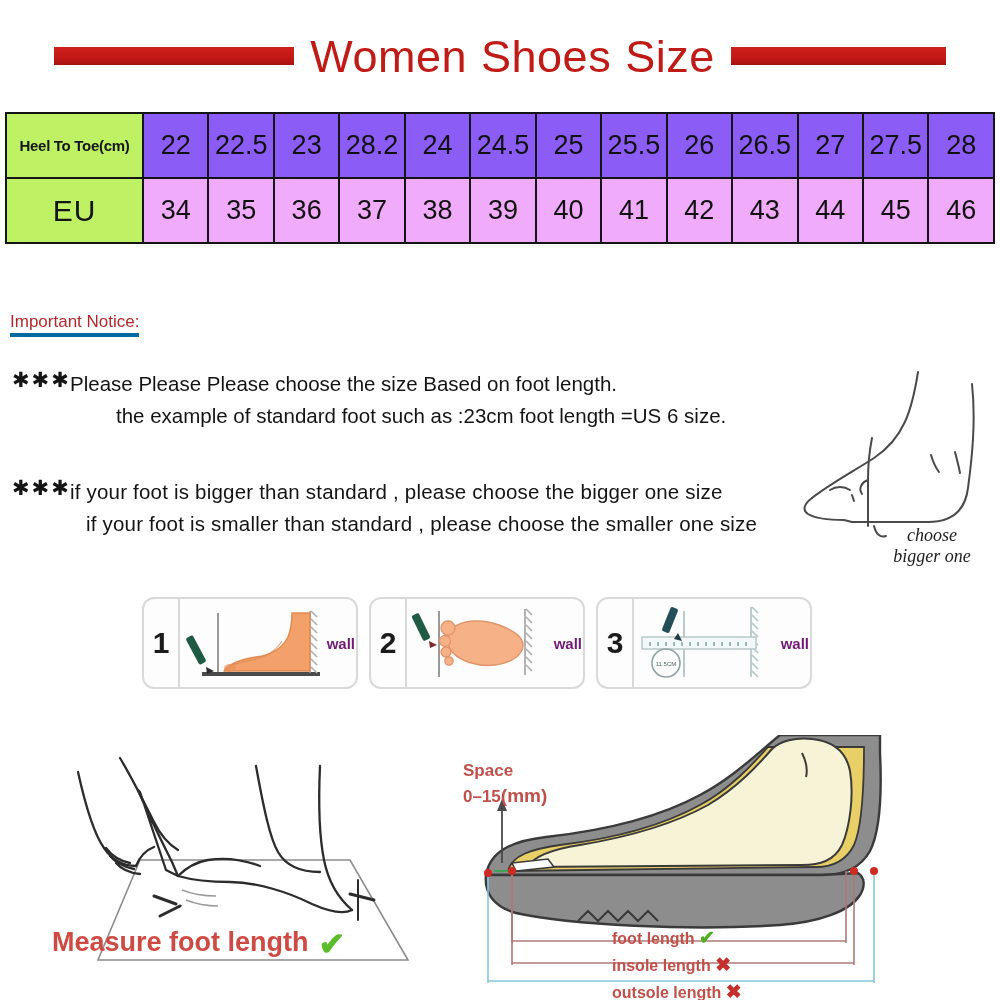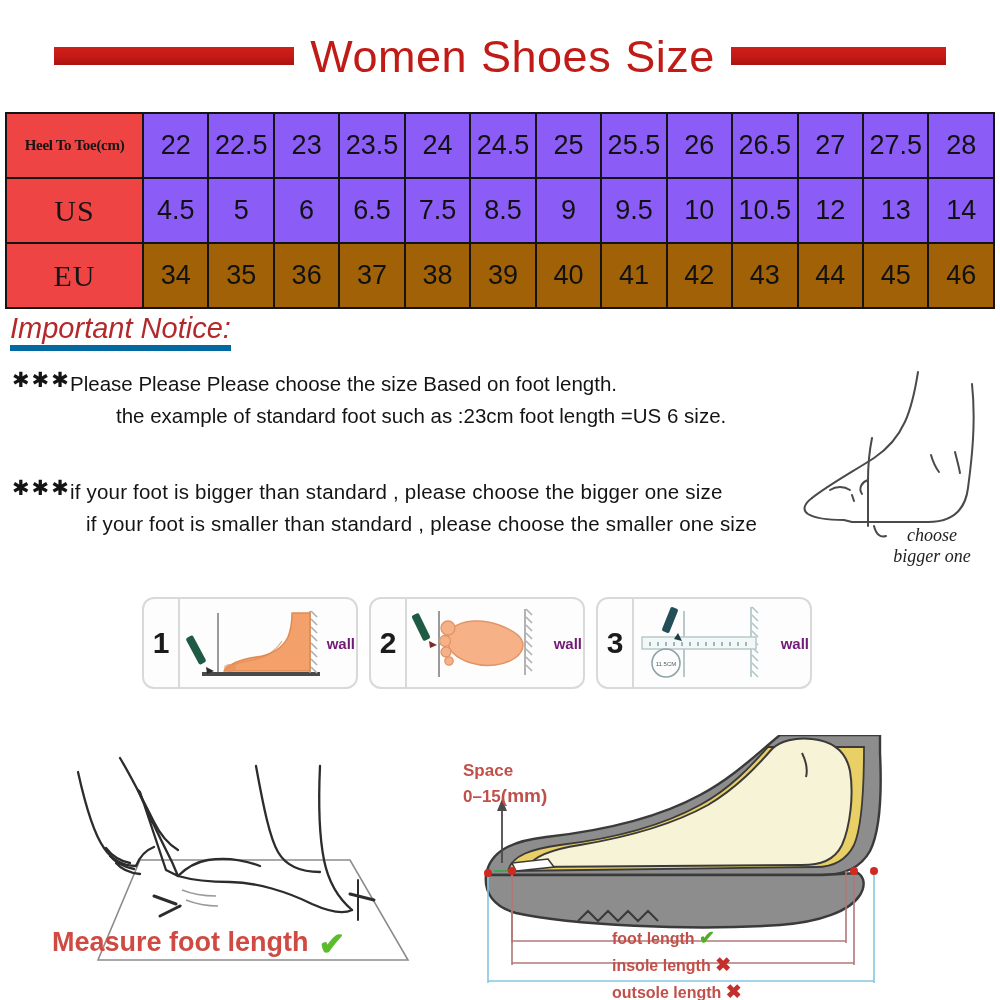--- a/index.html
+++ b/index.html
@@ -52,39 +52,37 @@
   .size-table td {
     border: 2px solid #141414;
     text-align: center;
     vertical-align: middle;
     height: 61px;
     font-weight: 400;
     color: #111;
   }
   td.rowlabel {
     width: 133px;
-    background: #ef4444;
+    background: #bef264;
     color: #151515;
-    font-family: Liberation Serif, serif;
   }
   td.rowlabel.small { font-size: 15px; font-weight: 700; letter-spacing: -0.3px; }
   td.rowlabel.big   { font-size: 30px; letter-spacing: 1px; }
   td.beige { background: #8b5cf6; font-size: 27px; }
-  td.blue  { background: #a16207; font-size: 27px; }
+  td.blue  { background: #f0abfc; font-size: 27px; }
 
   
   .notice-head {
     position: absolute;
     left: 10px; top: 313px;
-    font-size: 29px;
+    font-size: 17px;
     color: #b3292b;
-    border-bottom: 6px solid #0369a1;
+    border-bottom: 4px solid #0369a1;
     padding-bottom: 2px;
     line-height: 1.05;
-    font-style: italic;
   }
   .bullet-block { position: absolute; left: 12px; font-size: 20.5px; color: #141414; }
   .bullet-block .stars {
     position: absolute; left: 0; top: 0;
     letter-spacing: 2px; font-size: 21px;
   }
   .bullet-block .lines { margin-left: 58px; }
   .bullet-block .lines div { white-space: nowrap; line-height: 1.55; }
   #notice-1 { top: 368px; }
   #notice-1 .lines div:nth-child(2) { padding-left: 46px; }
@@ -163,46 +161,30 @@
   <div class="title-bar right"></div>
 </div>
 
 <table class="size-table">
   <tbody>
       <tr>
     <td class="rowlabel small">Heel To Toe(cm)</td>
     <td class="beige">22</td>
     <td class="beige">22.5</td>
     <td class="beige">23</td>
-    <td class="beige">23.5</td>
+    <td class="beige">28.2</td>
     <td class="beige">24</td>
     <td class="beige">24.5</td>
     <td class="beige">25</td>
     <td class="beige">25.5</td>
     <td class="beige">26</td>
     <td class="beige">26.5</td>
     <td class="beige">27</td>
     <td class="beige">27.5</td>
     <td class="beige">28</td>
-  </tr>
-  <tr>
-    <td class="rowlabel big">US</td>
-    <td class="beige">4.5</td>
-    <td class="beige">5</td>
-    <td class="beige">6</td>
-    <td class="beige">6.5</td>
-    <td class="beige">7.5</td>
-    <td class="beige">8.5</td>
-    <td class="beige">9</td>
-    <td class="beige">9.5</td>
-    <td class="beige">10</td>
-    <td class="beige">10.5</td>
-    <td class="beige">12</td>
-    <td class="beige">13</td>
-    <td class="beige">14</td>
   </tr>
   <tr>
     <td class="rowlabel big">EU</td>
     <td class="blue">34</td>
     <td class="blue">35</td>
     <td class="blue">36</td>
     <td class="blue">37</td>
     <td class="blue">38</td>
     <td class="blue">39</td>
     <td class="blue">40</td>

